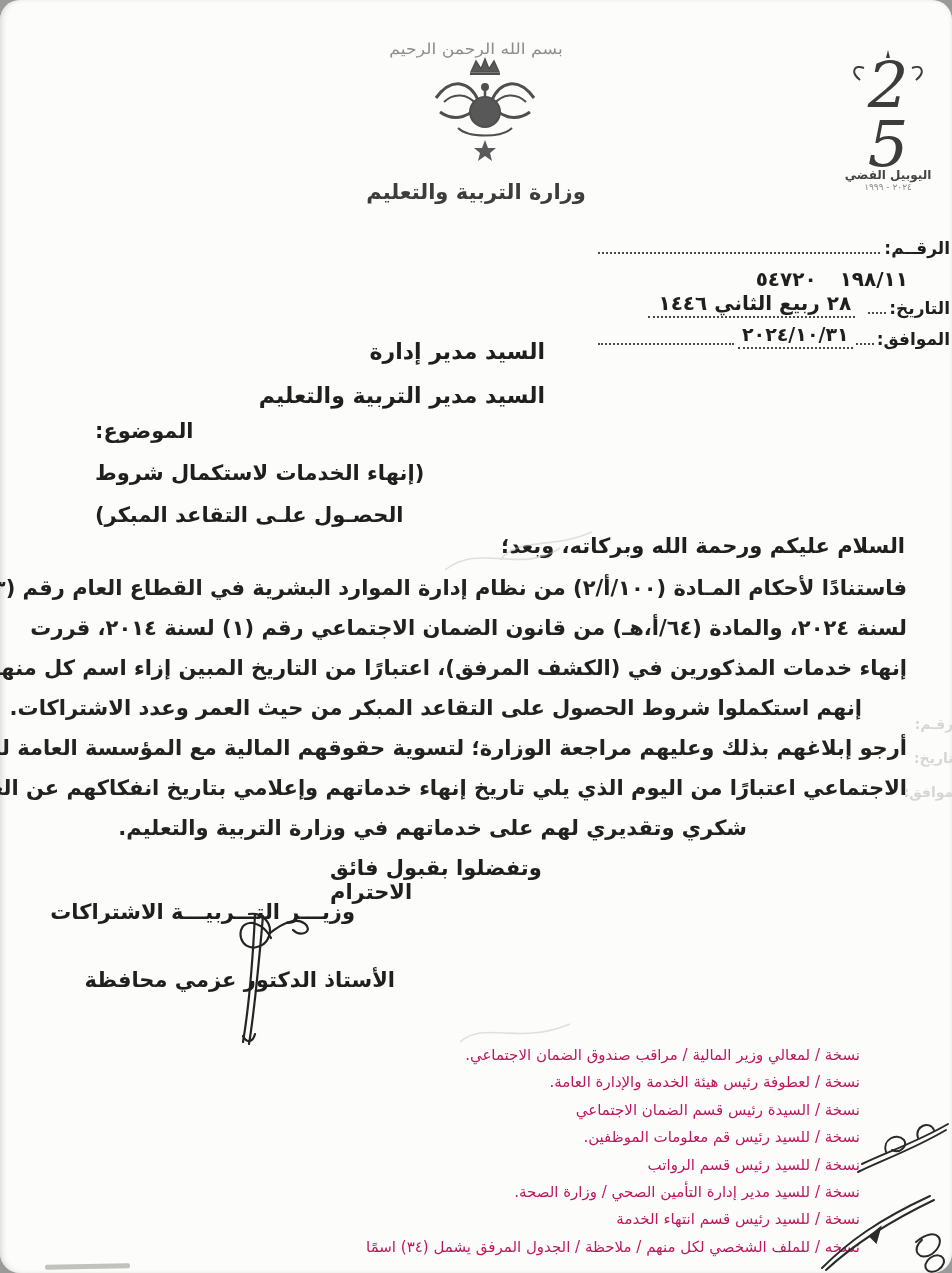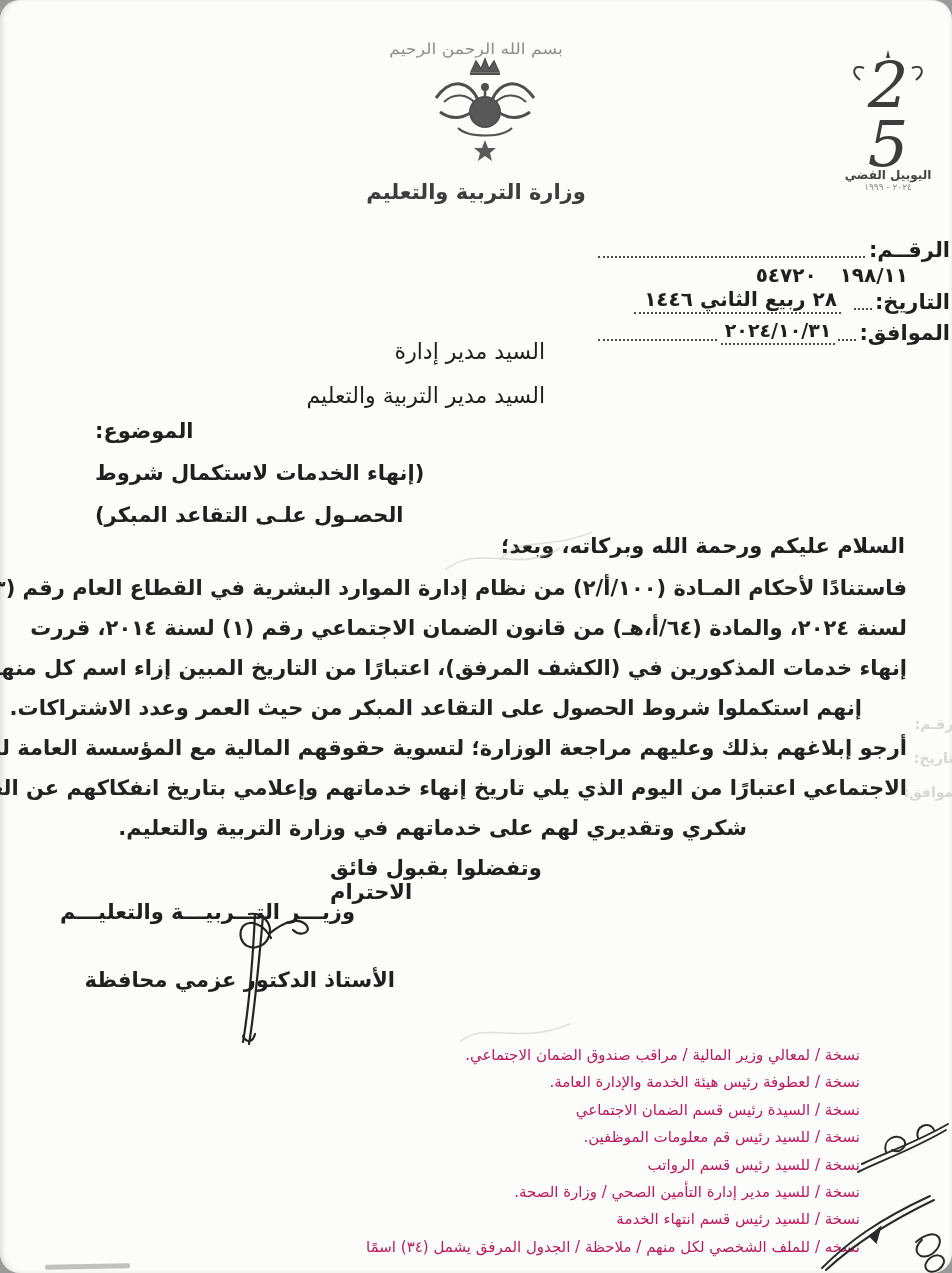--- a/index.html
+++ b/index.html
@@ -19,34 +19,34 @@
   .emblem{left:424px;top:56px;}
   .ministry-callig{top:180px;left:0;width:952px;text-align:center;color:#3d3d3d;
     font-size:21px;font-weight:bold;letter-spacing:.5px;}
   .jubilee{left:830px;top:46px;width:116px;text-align:center;}
   .jubilee-title{font-size:12px;font-weight:bold;color:#454545;margin-top:-6px;}
   .jubilee-years{font-size:9px;color:#8d8d8d;letter-spacing:1px;direction:ltr;}
 
   
   .ref-block{right:2px;top:238px;width:358px;direction:rtl;}
   .ref-row{display:flex;align-items:flex-end;}
-  .ref-label{font-size:21px;font-weight:bold;white-space:nowrap;}
+  .ref-label{font-size:17px;font-weight:bold;white-space:nowrap;}
   .leader{flex:1;border-bottom:2px dotted #4a4a4a;margin:0 4px 4px 6px;height:14px;}
   .dots-sm{width:18px;border-bottom:2px dotted #4a4a4a;margin:0 3px 4px 3px;height:14px;}
   .ref-number-value{padding-right:42px;font-size:20px;font-weight:bold;
-    letter-spacing:2px;word-spacing:16px;margin-top:1px;}
+    letter-spacing:2px;word-spacing:16px;margin-top:9px;}
   .ref-date-value{font-size:20px;font-weight:bold;border-bottom:2px dotted #4a4a4a;
     padding:0 4px 1px 10px;margin-right:10px;white-space:nowrap;}
   .ref-greg-value{font-size:19px;font-weight:bold;border-bottom:2px dotted #4a4a4a;
     padding:0 4px 2px 4px;letter-spacing:1px;}
   .ref-row + .ref-row{margin-top:5px;}
 
   
   .addressee{right:407px;top:330px;text-align:right;direction:rtl;
-    font-size:22px;font-weight:normal;line-height:44px;white-space:nowrap;}
+    font-size:22px;font-weight:bold;line-height:44px;white-space:nowrap;}
 
   
   .subject{left:95px;top:410px;width:385px;direction:rtl;text-align:left;
     font-size:21px;font-weight:bold;line-height:42px;}
 
   .greeting{right:47px;top:534px;direction:rtl;font-size:21px;font-weight:bold;white-space:nowrap;}
 
   
   .para{left:95px;width:812px;direction:rtl;font-size:21px;font-weight:bold;color:#222;}
   .para .line{height:40px;line-height:40px;text-align:justify;text-align-last:justify;white-space:nowrap;}
@@ -160,21 +160,21 @@
     <div class="line end-p1">إنهم استكملوا شروط الحصول على التقاعد المبكر من حيث العمر وعدد الاشتراكات.</div>
   </div>
 
   <div class="abs para p2">
     <div class="line mid">أرجو إبلاغهم بذلك وعليهم مراجعة الوزارة؛ لتسوية حقوقهم المالية مع المؤسسة العامة للضمان</div>
     <div class="line mid">الاجتماعي اعتبارًا من اليوم الذي يلي تاريخ إنهاء خدماتهم وإعلامي بتاريخ انفكاكهم عن العمل مع</div>
     <div class="line end-p2">شكري وتقديري لهم على خدماتهم في وزارة التربية والتعليم.</div>
   </div>
 
   <div class="abs salutation">وتفضلوا بقبول فائق الاحترام</div>
-  <div class="abs minister-title">وزيـــر التـــربيـــة والتعليـــم</div>
+  <div class="abs minister-title">وزيـــر التـــربيـــة الاشتراكات</div>
   <div class="abs minister-name">الأستاذ الدكتور عزمي محافظة</div>
 
   <div class="abs" style="left:203px;top:886px;">
     <svg width="120" height="162" viewBox="0 0 120 162">
       <g fill="none" stroke="#242424" stroke-width="2.2" stroke-linecap="round">
         <path d="M68,52 C56,30 34,34 38,52 C42,66 62,64 66,50 C70,38 60,26 46,28"></path>
         <path d="M66,48 C80,36 96,30 104,40 C108,48 96,50 90,44"></path>
         <path d="M52,28 C50,70 46,120 40,156"></path>
         <path d="M60,30 C56,75 52,122 46,158"></path>
         <path d="M40,150 C44,158 50,156 52,148"></path>

